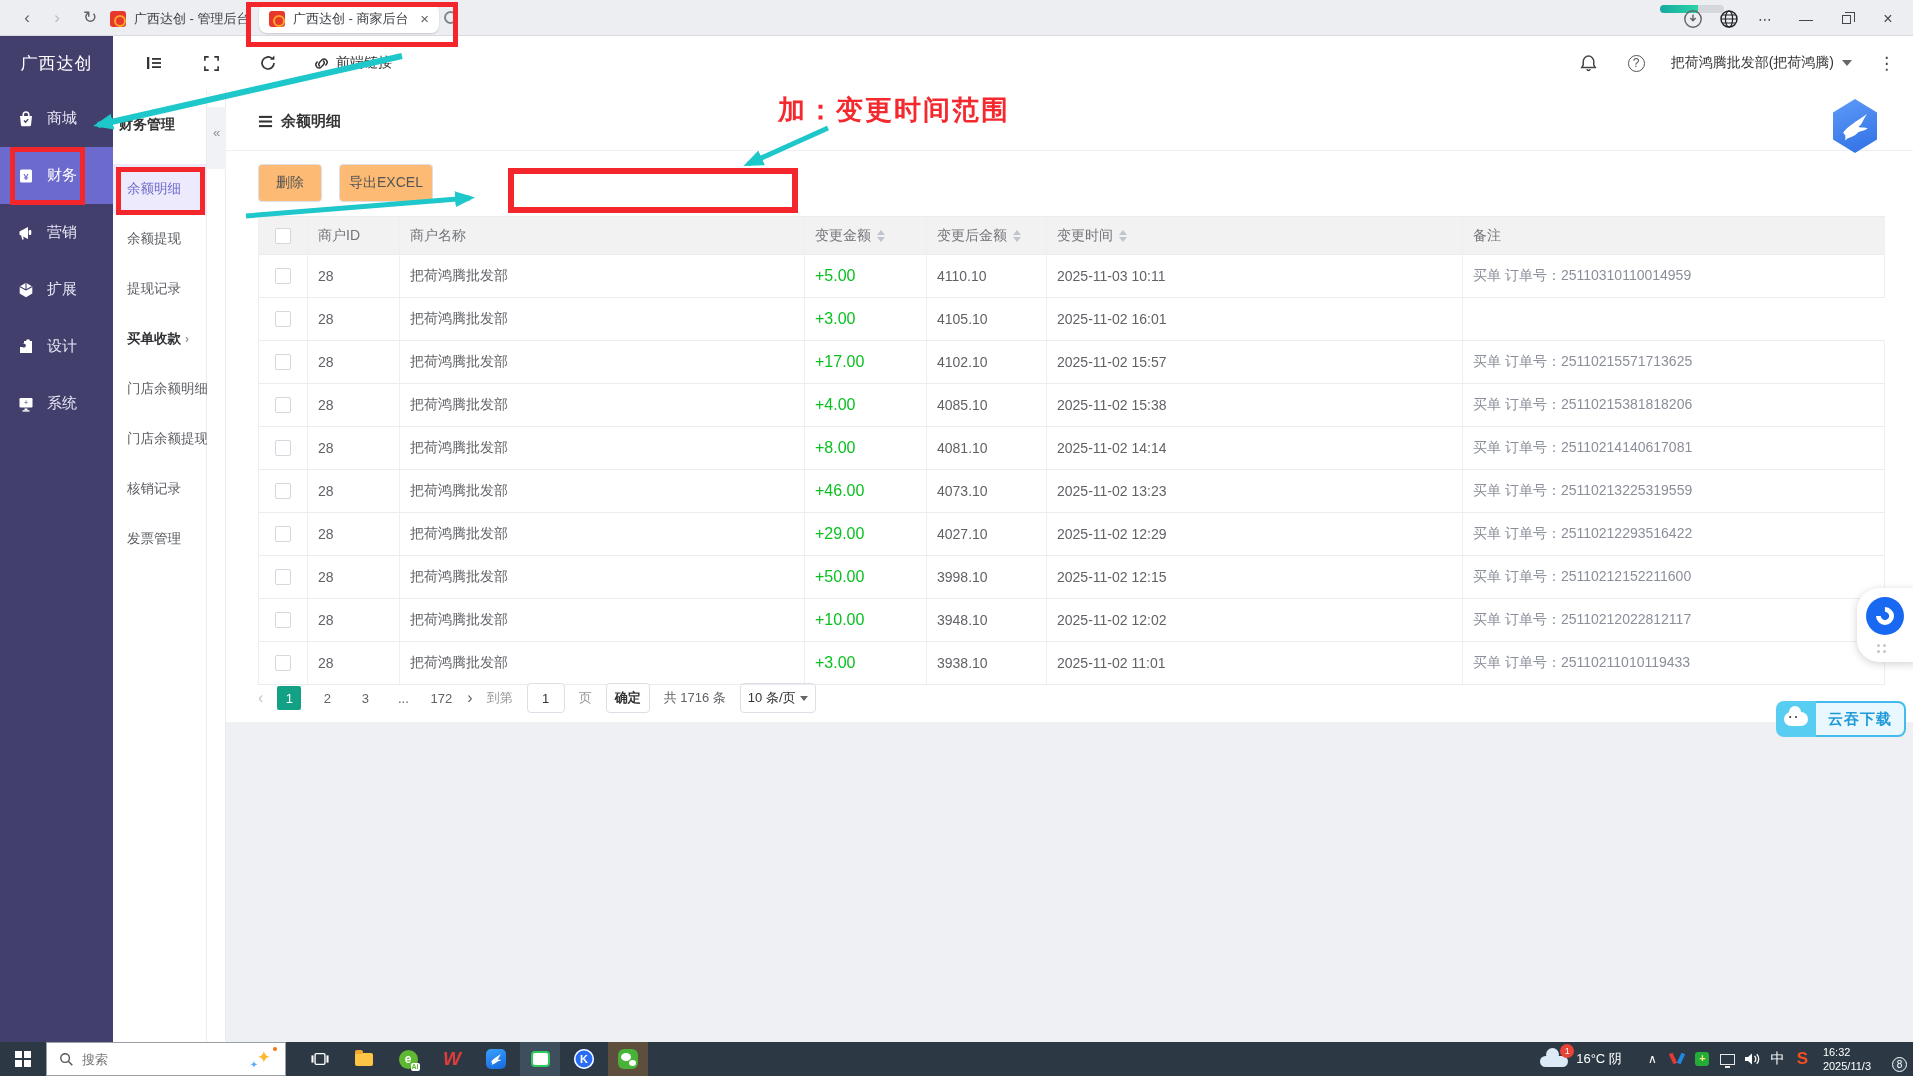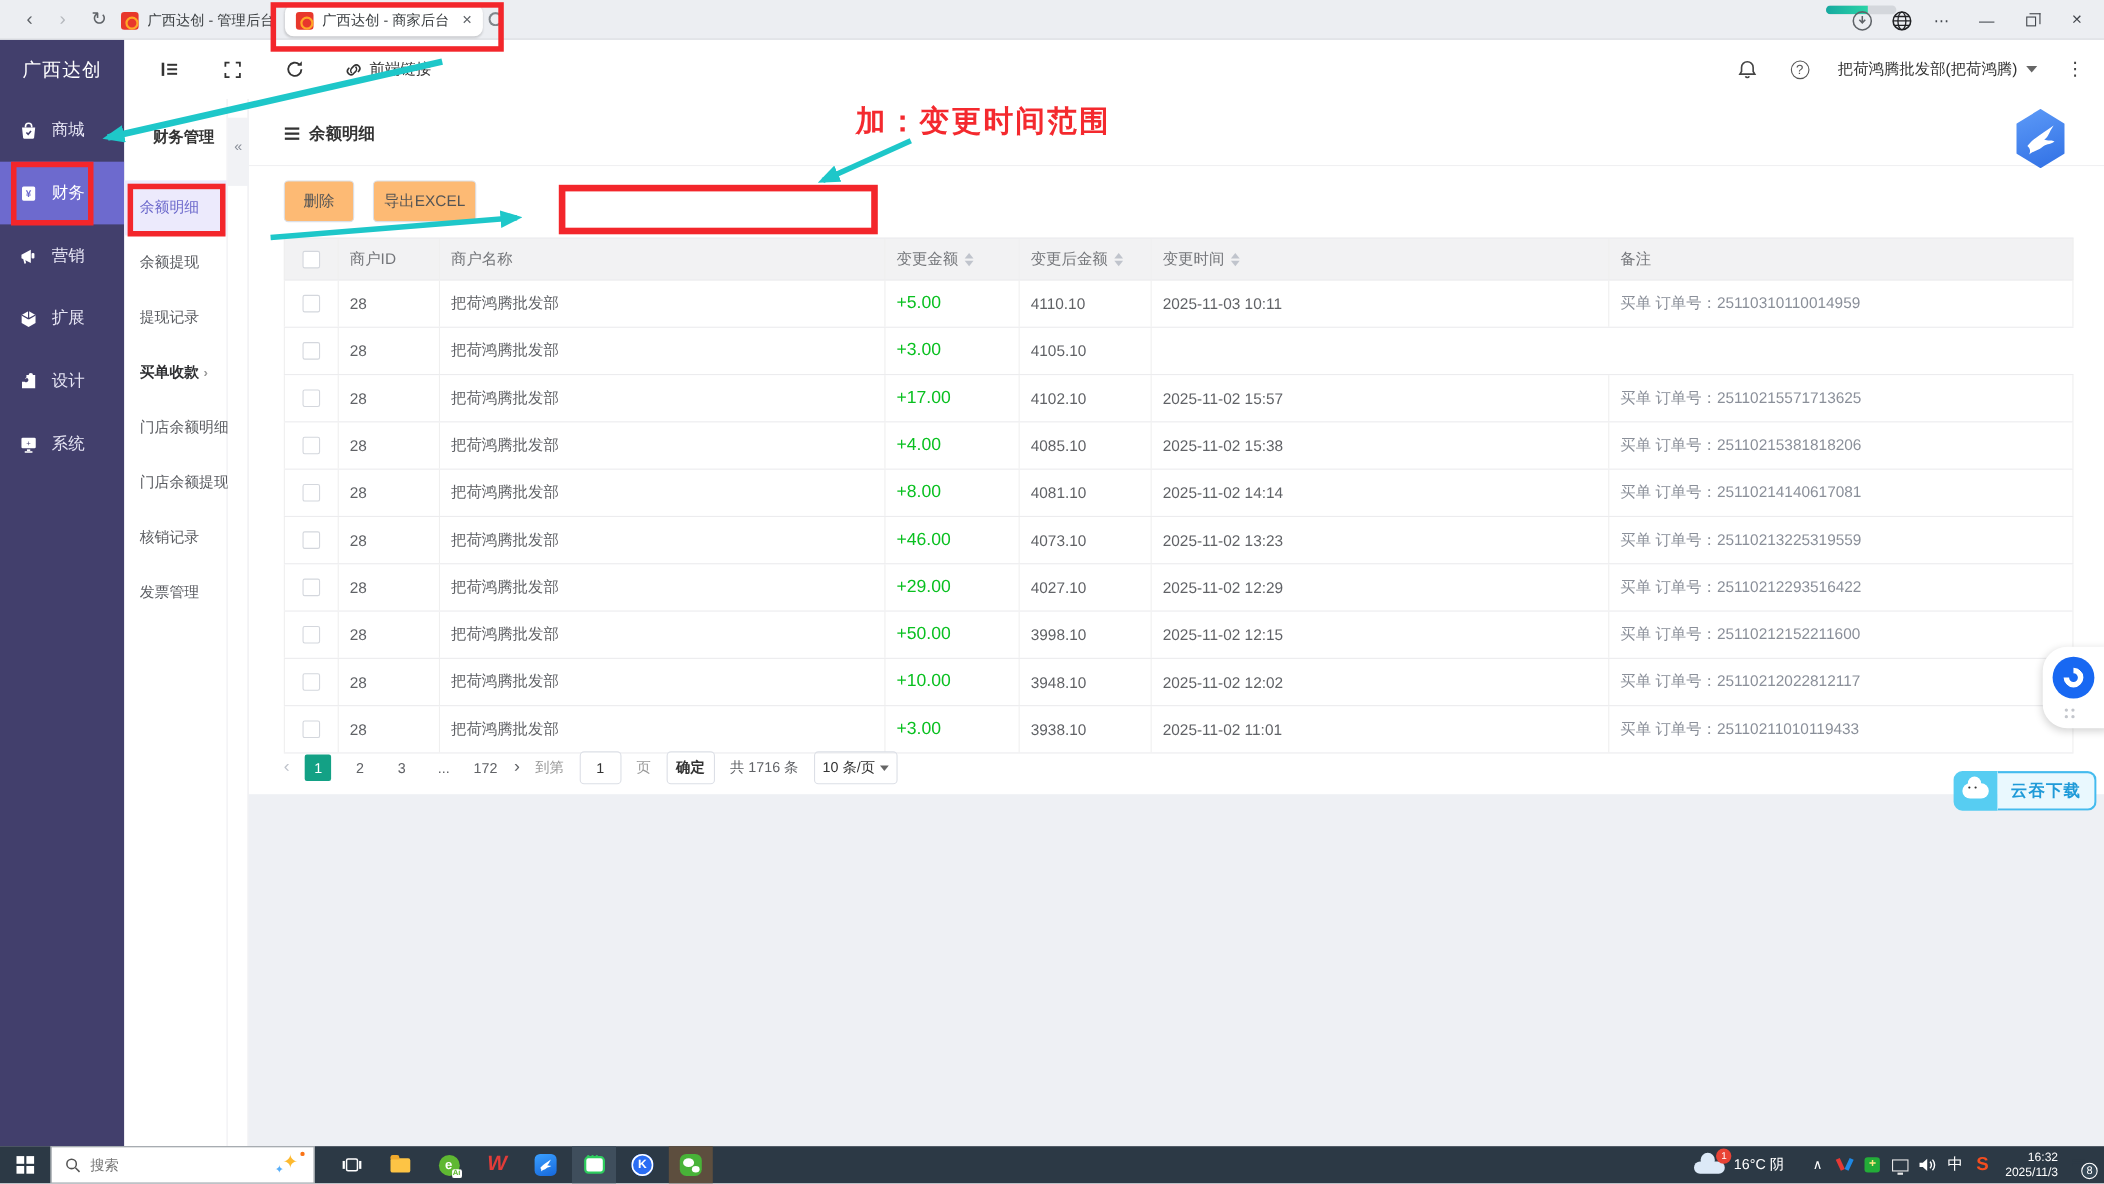--- a/index.html
+++ b/index.html
@@ -53,21 +53,21 @@
 
   
   .primary-sidebar { position:absolute; left:0; top:90px; width:113px; height:952px;
     background:#423f6c; z-index:5; }
   .p-item { height:57px; display:flex; align-items:center; padding-left:17px; gap:12px;
     color:#e6e5f4; font-size:15px; cursor:pointer; }
   .p-item.active { background:#6d6ace; color:#fff; }
   .p-item svg { flex:0 0 18px; }
   .secondary-sidebar { position:absolute; left:113px; top:90px; width:94px; height:952px;
     background:#fff; border-right:1px solid #ececf0; z-index:5; }
-  .s-title { padding:26px 0 0 26px; font-size:14px; font-weight:bold; color:#333; }
+  .s-title { padding:26px 0 0 6px; font-size:14px; font-weight:bold; color:#333; }
   .s-menu { margin-top:30px; }
   .s-item { height:50px; display:flex; align-items:center; padding-left:14px; font-size:13.5px;
     color:#595b60; cursor:pointer; white-space:nowrap; }
   .s-item.active { background:#eceafc; color:#6c69cb; }
   .s-item.bold { color:#2f3033; font-weight:bold; }
   .s-caret { font-size:12px; color:#999; margin-left:4px; }
   .collapse-strip { position:absolute; left:207px; top:90px; width:19px; height:952px; background:#fff;
     border-right:1px solid #ebebef; z-index:5; }
   .collapse-tab { position:absolute; left:0; top:17px; width:19px; height:62px; background:#f1f2f5;
     color:#8a8f99; font-size:13px; display:flex; align-items:flex-start; justify-content:center;
@@ -211,21 +211,21 @@
   .net-ic::after { content:""; position:absolute; left:4px; bottom:-4px; width:5px; height:2px;
     background:#e8e8e8; }
   .vlogo { position:relative; width:13px; height:12px; }
   .vlogo::before { content:""; position:absolute; left:0; top:0; width:4px; height:11px;
     background:#e53935; transform:rotate(-25deg); }
   .vlogo::after { content:""; position:absolute; right:1px; top:0; width:4px; height:11px;
     background:#1e88e5; transform:rotate(25deg); }
   .greensq { width:14px; height:14px; background:#23ac38; border-radius:3px; color:#ffe680;
     font-size:11px; line-height:13px; text-align:center; font-weight:bold; }
   .sogou { color:#f44d1f; font-size:17px; font-weight:900; }
-  .tray-time { font-size:11px; line-height:14px; text-align:right; margin:0 10px 0 8px; }
+  .tray-time { font-size:11px; line-height:14px; margin:0 10px 0 8px; }
   .tray-notif { position:relative; width:22px; height:18px; margin-right:10px; }
   .tn-sq { width:18px; height:16px; background:#fff; border-radius:2px; }
   .tn-sq::before { content:""; position:absolute; left:3px; top:4px; width:11px; height:1.5px;
     background:#2c3945; box-shadow:0 4px 0 #2c3945; }
   .tn-badge { position:absolute; right:-4px; bottom:-4px; width:15px; height:15px; border-radius:50%;
     background:#374957; border:1px solid #fff; color:#fff; font-size:10px; display:flex;
     align-items:center; justify-content:center; }
 </style>
 </head>
 <body>
@@ -457,20 +457,21 @@
           <div class="td remark">买单 订单号：25110310110014959</div>
         </div>
         <div class="trow">
           <div class="td">
               <span class="checkbox"></span>
             </div>
           <div class="td">28</div>
           <div class="td">把荷鸿腾批发部</div>
           <div class="td amount">+3.00</div>
           <div class="td">4105.10</div>
+          <div class="td">2025-11-02 16:01</div>
         </div>
         <div class="trow">
           <div class="td">
               <span class="checkbox"></span>
             </div>
           <div class="td">28</div>
           <div class="td">把荷鸿腾批发部</div>
           <div class="td amount">+17.00</div>
           <div class="td">4102.10</div>
           <div class="td">2025-11-02 15:57</div>

